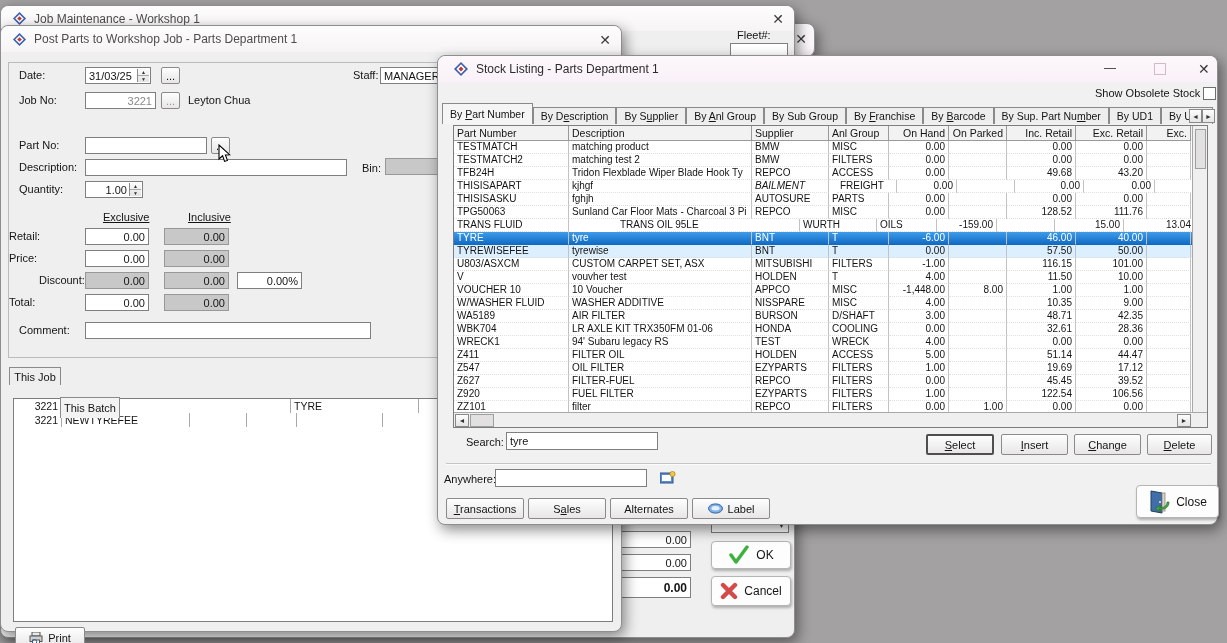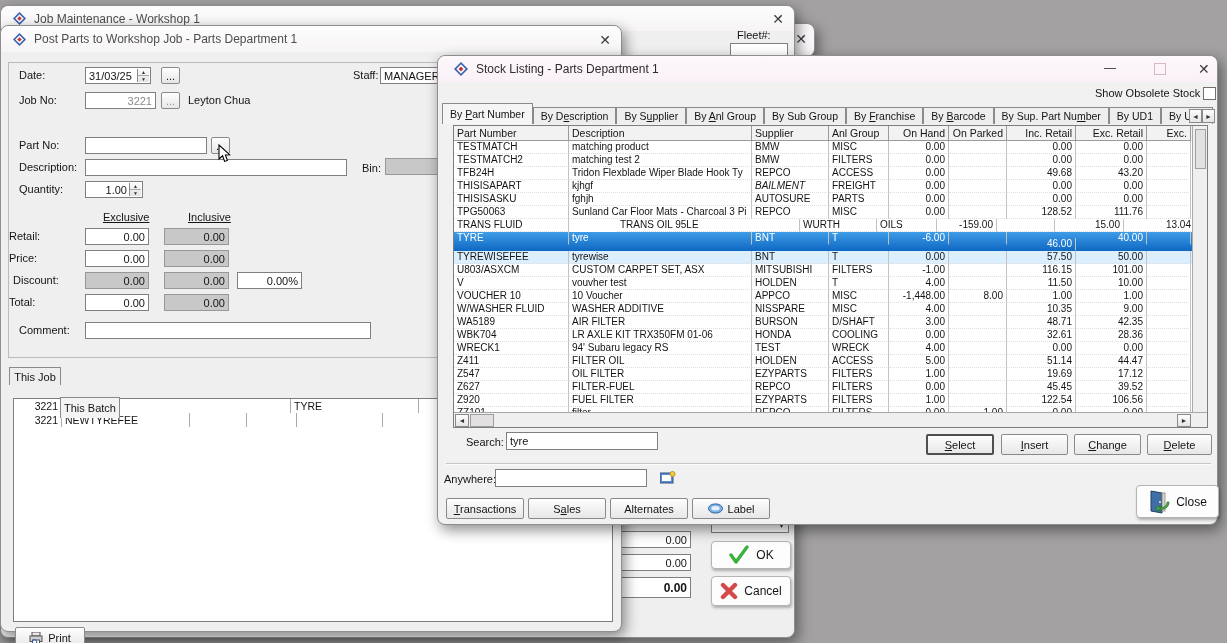--- a/index.html
+++ b/index.html
@@ -160,21 +160,21 @@
   <span class="uhdr" style="left:187px;top:185px;">Inclusive</span>
 
   <span class="lbl" style="left:8px;top:204px;">Retail:</span>
   <div class="fld r" style="left:84px;top:202px;width:64px;height:17px;">0.00</div>
   <div class="fld gray r" style="left:163px;top:202px;width:65px;height:17px;">0.00</div>
 
   <span class="lbl" style="left:8px;top:226px;">Price:</span>
   <div class="fld r" style="left:84px;top:224px;width:64px;height:17px;">0.00</div>
   <div class="fld gray r" style="left:163px;top:224px;width:65px;height:17px;">0.00</div>
 
-  <span class="lbl" style="left:12px;top:248px;">Discount:</span>
+  <span class="lbl" style="left:1px;top:248px;padding-left:37px;">Discount:</span>
   <div class="fld gray r" style="left:84px;top:246px;width:64px;height:17px;">0.00</div>
   <div class="fld gray r" style="left:163px;top:246px;width:65px;height:17px;">0.00</div>
   <div class="fld r" style="left:236px;top:246px;width:65px;height:17px;">0.00%</div>
 
   <span class="lbl" style="left:8px;top:270px;">Total:</span>
   <div class="fld r" style="left:84px;top:268px;width:64px;height:17px;">0.00</div>
   <div class="fld gray r" style="left:163px;top:268px;width:65px;height:17px;">0.00</div>
 
   <span class="lbl" style="left:18px;top:298px;">Comment:</span>
   <div class="fld" style="left:84px;top:296px;width:286px;height:17px;"></div>
@@ -288,21 +288,21 @@
           <div class="sc r" style="width: 60px; height: 13px; line-height: 12px; border-bottom: 1px dotted rgb(222, 222, 222);">0.00</div>
           <div class="sc r" style="width: 58px; height: 13px; line-height: 12px; border-bottom: 1px dotted rgb(222, 222, 222);"></div>
           <div class="sc r" style="width: 69px; height: 13px; line-height: 12px; border-bottom: 1px dotted rgb(222, 222, 222);">49.68</div>
           <div class="sc r" style="width: 71px; height: 13px; line-height: 12px; border-bottom: 1px dotted rgb(222, 222, 222);">43.20</div>
           <div class="sc r" style="width: 44px; height: 13px; line-height: 12px; border-bottom: 1px dotted rgb(222, 222, 222);"></div>
         </div>
         <div class="srow">
           <div class="sc" style="width: 115px; height: 13px; line-height: 12px; border-bottom: 1px dotted rgb(222, 222, 222);">THISISAPART</div>
           <div class="sc" style="width: 183px; height: 13px; line-height: 12px; border-bottom: 1px dotted rgb(222, 222, 222);">kjhgf</div>
           <div class="sc" style="width: 77px; height: 13px; line-height: 12px; border-bottom: 1px dotted rgb(222, 222, 222); font-style: italic;">BAILMENT</div>
-          <div class="sc" style="width: 60px; height: 13px; line-height: 12px; border-bottom: 1px dotted rgb(222, 222, 222);">FREIGHT</div>
+          <div class="sc" style="width: 60px; height: 13px; line-height: 12px; border-bottom: 1px dotted rgb(222, 222, 222); margin-left: 8px;">FREIGHT</div>
           <div class="sc r" style="width: 60px; height: 13px; line-height: 12px; border-bottom: 1px dotted rgb(222, 222, 222);">0.00</div>
           <div class="sc r" style="width: 58px; height: 13px; line-height: 12px; border-bottom: 1px dotted rgb(222, 222, 222);"></div>
           <div class="sc r" style="width: 69px; height: 13px; line-height: 12px; border-bottom: 1px dotted rgb(222, 222, 222);">0.00</div>
           <div class="sc r" style="width: 71px; height: 13px; line-height: 12px; border-bottom: 1px dotted rgb(222, 222, 222);">0.00</div>
           <div class="sc r" style="width: 44px; height: 13px; line-height: 12px; border-bottom: 1px dotted rgb(222, 222, 222);"></div>
         </div>
         <div class="srow">
           <div class="sc" style="width: 115px; height: 13px; line-height: 12px; border-bottom: 1px dotted rgb(222, 222, 222);">THISISASKU</div>
           <div class="sc" style="width: 183px; height: 13px; line-height: 12px; border-bottom: 1px dotted rgb(222, 222, 222);">fghjh</div>
           <div class="sc" style="width: 77px; height: 13px; line-height: 12px; border-bottom: 1px dotted rgb(222, 222, 222);">AUTOSURE</div>
@@ -335,21 +335,21 @@
           <div class="sc r" style="width: 71px; height: 13px; line-height: 12px; border-bottom: 1px dotted rgb(222, 222, 222);">13.04</div>
           <div class="sc r" style="width: 44px; height: 13px; line-height: 12px; border-bottom: 1px dotted rgb(222, 222, 222);"></div>
         </div>
         <div class="srow" style="background: linear-gradient(rgb(63, 156, 232), rgb(14, 104, 194)); color: rgb(255, 255, 255);">
           <div class="sc" style="width: 115px; height: 13px; line-height: 12px; border-bottom: 1px dotted transparent; color: rgb(255, 255, 255);">TYRE</div>
           <div class="sc" style="width: 183px; height: 13px; line-height: 12px; border-bottom: 1px dotted transparent; color: rgb(255, 255, 255);">tyre</div>
           <div class="sc" style="width: 77px; height: 13px; line-height: 12px; border-bottom: 1px dotted transparent; color: rgb(255, 255, 255);">BNT</div>
           <div class="sc" style="width: 60px; height: 13px; line-height: 12px; border-bottom: 1px dotted transparent; color: rgb(255, 255, 255);">T</div>
           <div class="sc r" style="width: 60px; height: 13px; line-height: 12px; border-bottom: 1px dotted transparent; color: rgb(255, 255, 255);">-6.00</div>
           <div class="sc r" style="width: 58px; height: 13px; line-height: 12px; border-bottom: 1px dotted transparent; color: rgb(255, 255, 255);"></div>
-          <div class="sc r" style="width: 69px; height: 13px; line-height: 12px; border-bottom: 1px dotted transparent; color: rgb(255, 255, 255); margin-top: 6px;">46.00</div>
+          <div class="sc r" style="width: 69px; height: 13px; line-height: 12px; border-bottom: 1px dotted transparent; color: rgb(255, 255, 255);">46.00</div>
           <div class="sc r" style="width: 71px; height: 13px; line-height: 12px; border-bottom: 1px dotted transparent; color: rgb(255, 255, 255);">40.00</div>
           <div class="sc r" style="width: 44px; height: 13px; line-height: 12px; border-bottom: 1px dotted transparent; color: rgb(255, 255, 255);"></div>
         </div>
         <div class="srow" style="background: rgb(220, 239, 254);">
           <div class="sc" style="width: 115px; height: 13px; line-height: 12px; border-bottom: 1px dotted rgb(222, 222, 222);">TYREWISEFEE</div>
           <div class="sc" style="width: 183px; height: 13px; line-height: 12px; border-bottom: 1px dotted rgb(222, 222, 222);">tyrewise</div>
           <div class="sc" style="width: 77px; height: 13px; line-height: 12px; border-bottom: 1px dotted rgb(222, 222, 222);">BNT</div>
           <div class="sc" style="width: 60px; height: 13px; line-height: 12px; border-bottom: 1px dotted rgb(222, 222, 222);">T</div>
           <div class="sc r" style="width: 60px; height: 13px; line-height: 12px; border-bottom: 1px dotted rgb(222, 222, 222);">0.00</div>
           <div class="sc r" style="width: 58px; height: 13px; line-height: 12px; border-bottom: 1px dotted rgb(222, 222, 222);"></div>

